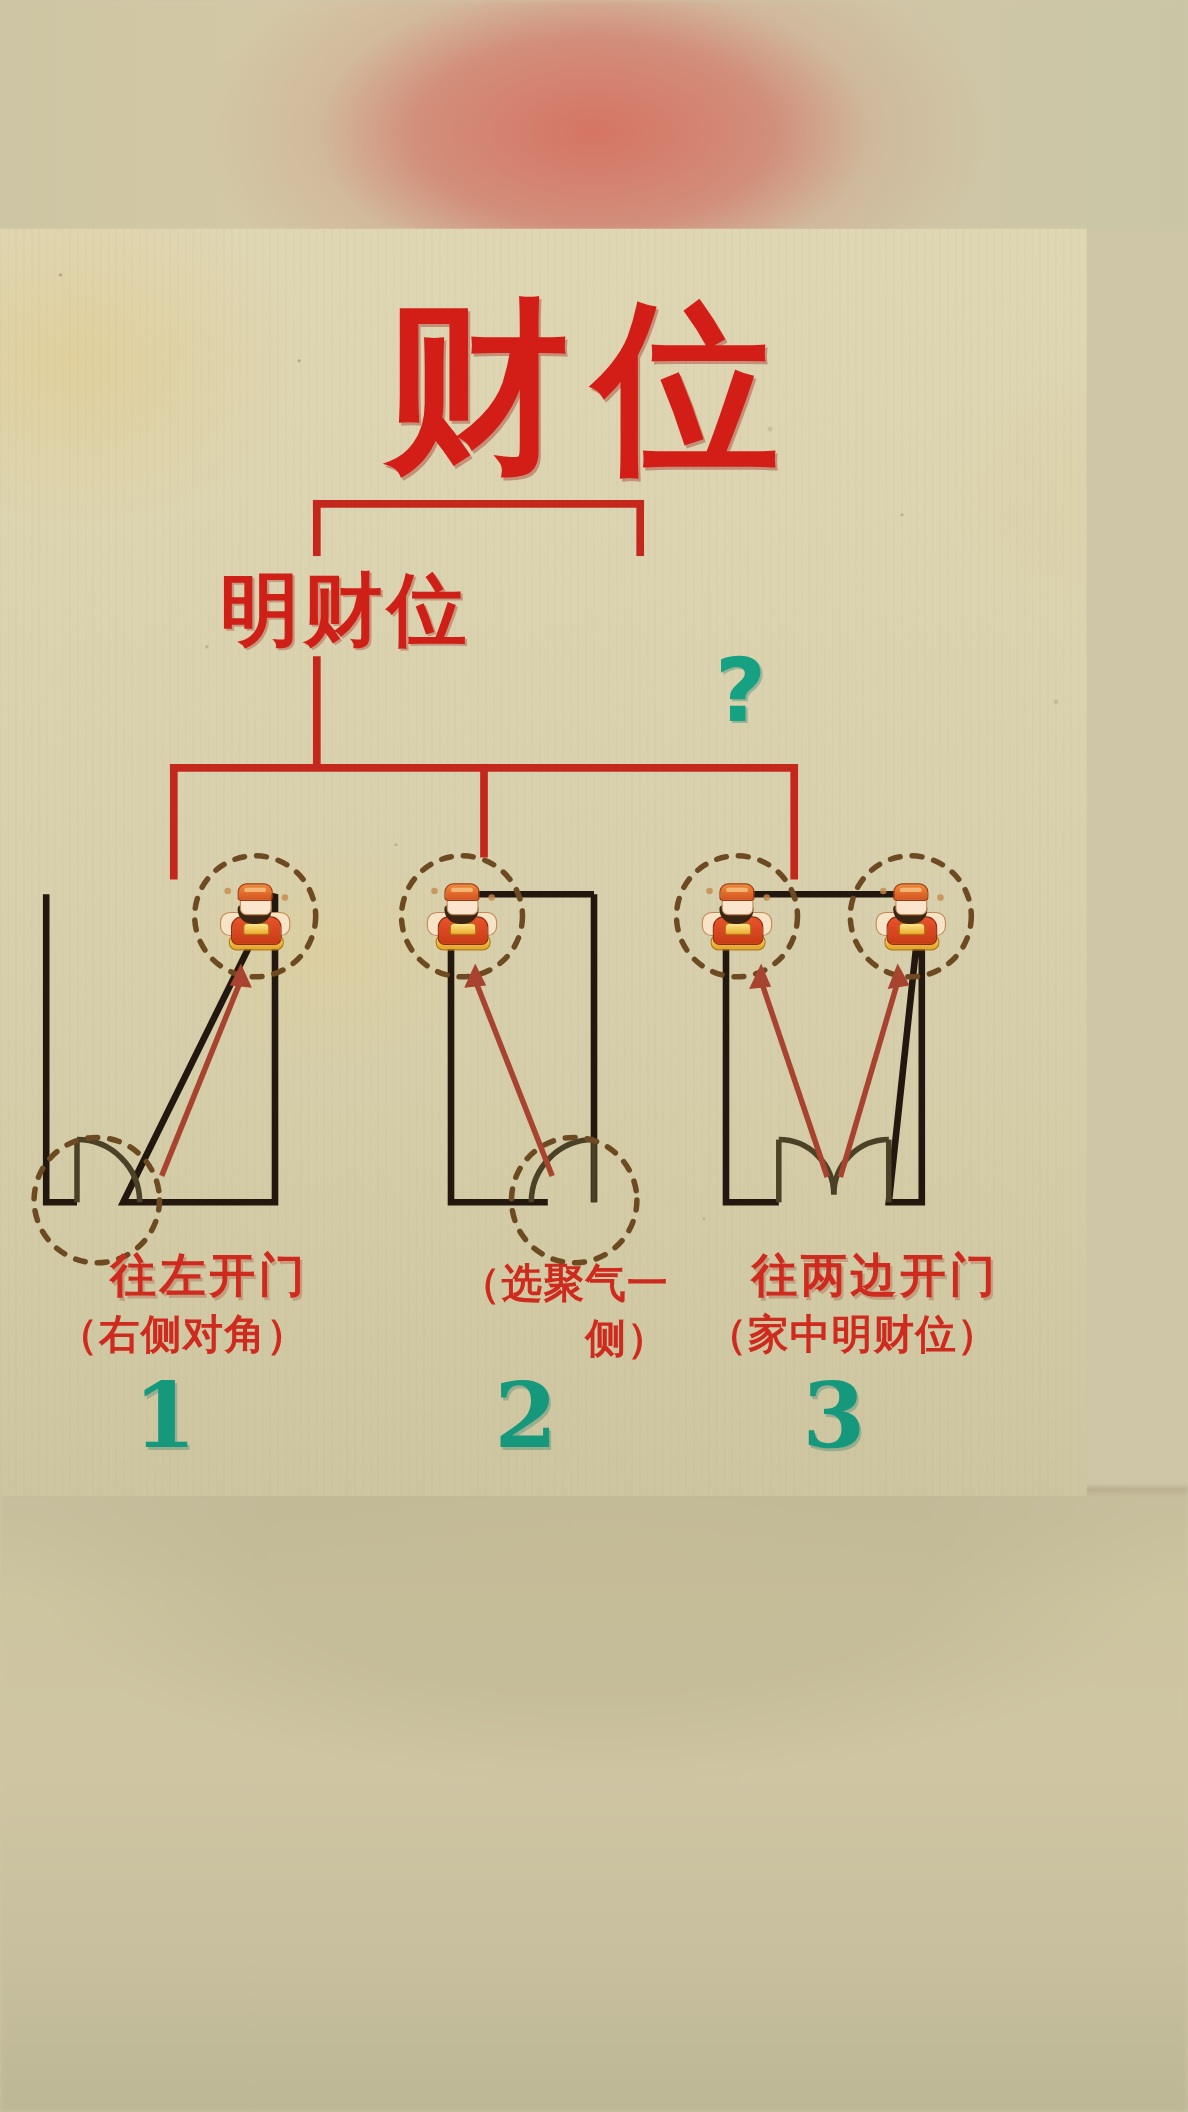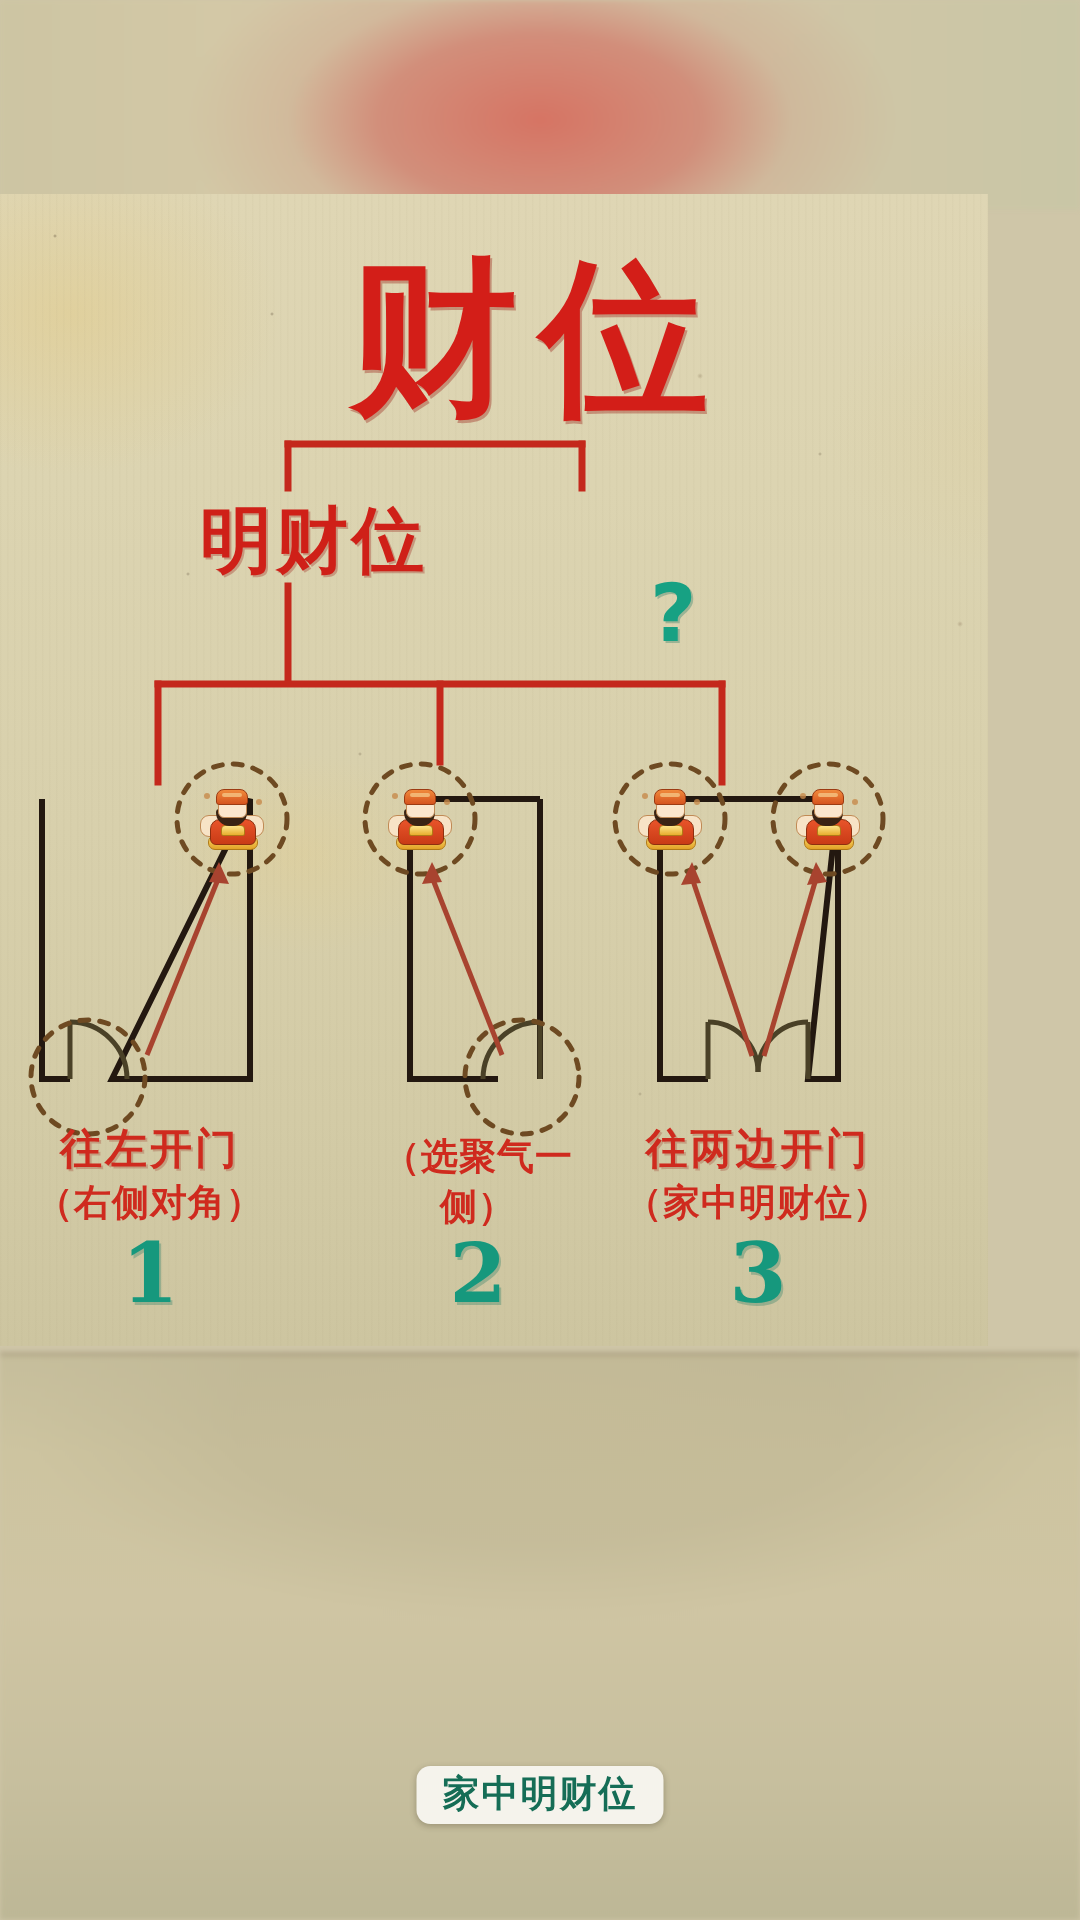--- a/index.html
+++ b/index.html
@@ -32,21 +32,21 @@
       linear-gradient(180deg,#c5bd9b 0%,#cdc4a0 18%,#cfc5a3 45%,#c7bf9e 75%,#bdb796 100%);
     filter:blur(2.5px);
   }
   #band-bottom:after{
     content:"";position:absolute;left:0;top:0;width:1080px;height:6px;
     background:linear-gradient(180deg,rgba(120,100,80,.35),rgba(120,100,80,0));
   }
 
   
   #poster{
-    position:absolute;left:0;top:194px;width:988px;height:1152px;
+    position:absolute;left:0;top:208px;width:988px;height:1152px;
     background:
       radial-gradient(ellipse 300px 230px at 70px 120px, rgba(226,204,140,.55) 0%, rgba(226,204,140,0) 70%),
       radial-gradient(ellipse 260px 200px at 1010px 240px, rgba(219,205,160,.4) 0%, rgba(219,205,160,0) 70%),
       radial-gradient(ellipse 200px 140px at 300px 660px, rgba(228,206,142,.35) 0%, rgba(228,206,142,0) 72%),
       linear-gradient(180deg,#dfd6b4 0%,#dcd4b1 25%,#d8d0ac 55%,#d3cba6 80%,#cdc5a0 100%);
     overflow:hidden;
   }
   
   #poster:before{
     content:"";position:absolute;inset:0;
@@ -124,22 +124,22 @@
   .cs-gold:after{content:"";position:absolute;left:7px;top:3px;width:34px;height:4px;border-radius:3px;background:#fff2b8;opacity:.7;}
   .cs-arm{position:absolute;left:0px;top:26px;width:17px;height:20px;border-radius:9px 2px 9px 9px;
           background:#f7e3c6;border:1.4px solid #c08a55;}
   .cs-arm-r{left:auto;right:0px;border-radius:2px 9px 9px 9px;}
   .cs-ingot{position:absolute;left:21px;top:36px;width:22px;height:9px;border-radius:4px 4px 2px 2px;
             background:linear-gradient(180deg,#fde48a,#e8ae2e);border:1px solid #b07a16;}
   .cs-spark{position:absolute;width:6px;height:6px;border-radius:50%;background:#c78a4b;opacity:.8;}
 
   
   .cap{
-    position:absolute;text-align:center;z-index:6;
-    font-family:Liberation Serif, serif;
+    position:absolute;text-align:right;z-index:6;
+    font-family:Liberation Mono, monospace;
     color:#cf2a1e;
   }
   .cap .cap-main{font-weight:bold;font-size:42px;line-height:1.1;letter-spacing:3px;
                  text-shadow:2px 2px 0 rgba(150,30,20,.25);}
   .cap .cap-sub{font-weight:bold;font-size:37px;line-height:1.35;letter-spacing:1px;margin-top:6px;}
   .num{
     position:absolute;text-align:center;z-index:6;
     font-family:"DejaVu Serif","Liberation Serif",serif;
     font-weight:bold;font-size:82px;line-height:1;
     color:#16987d;text-shadow:2px 3px 0 rgba(10,110,90,.28);
@@ -306,15 +306,14 @@
       <div class="cap-main">往两边开门</div>
       <div class="cap-sub">（家中明财位）</div>
     </div>
 
     <div class="num" style="left:20px;top:1038px;width:260px;">1</div>
     <div class="num" style="left:348px;top:1038px;width:260px;">2</div>
     <div class="num" style="left:608px;top:1038px;width:300px;">3</div>
 
   </div>
 
-  <div id="caption-pill">家中明财位</div>
 
 </div>
 
 </body></html>

